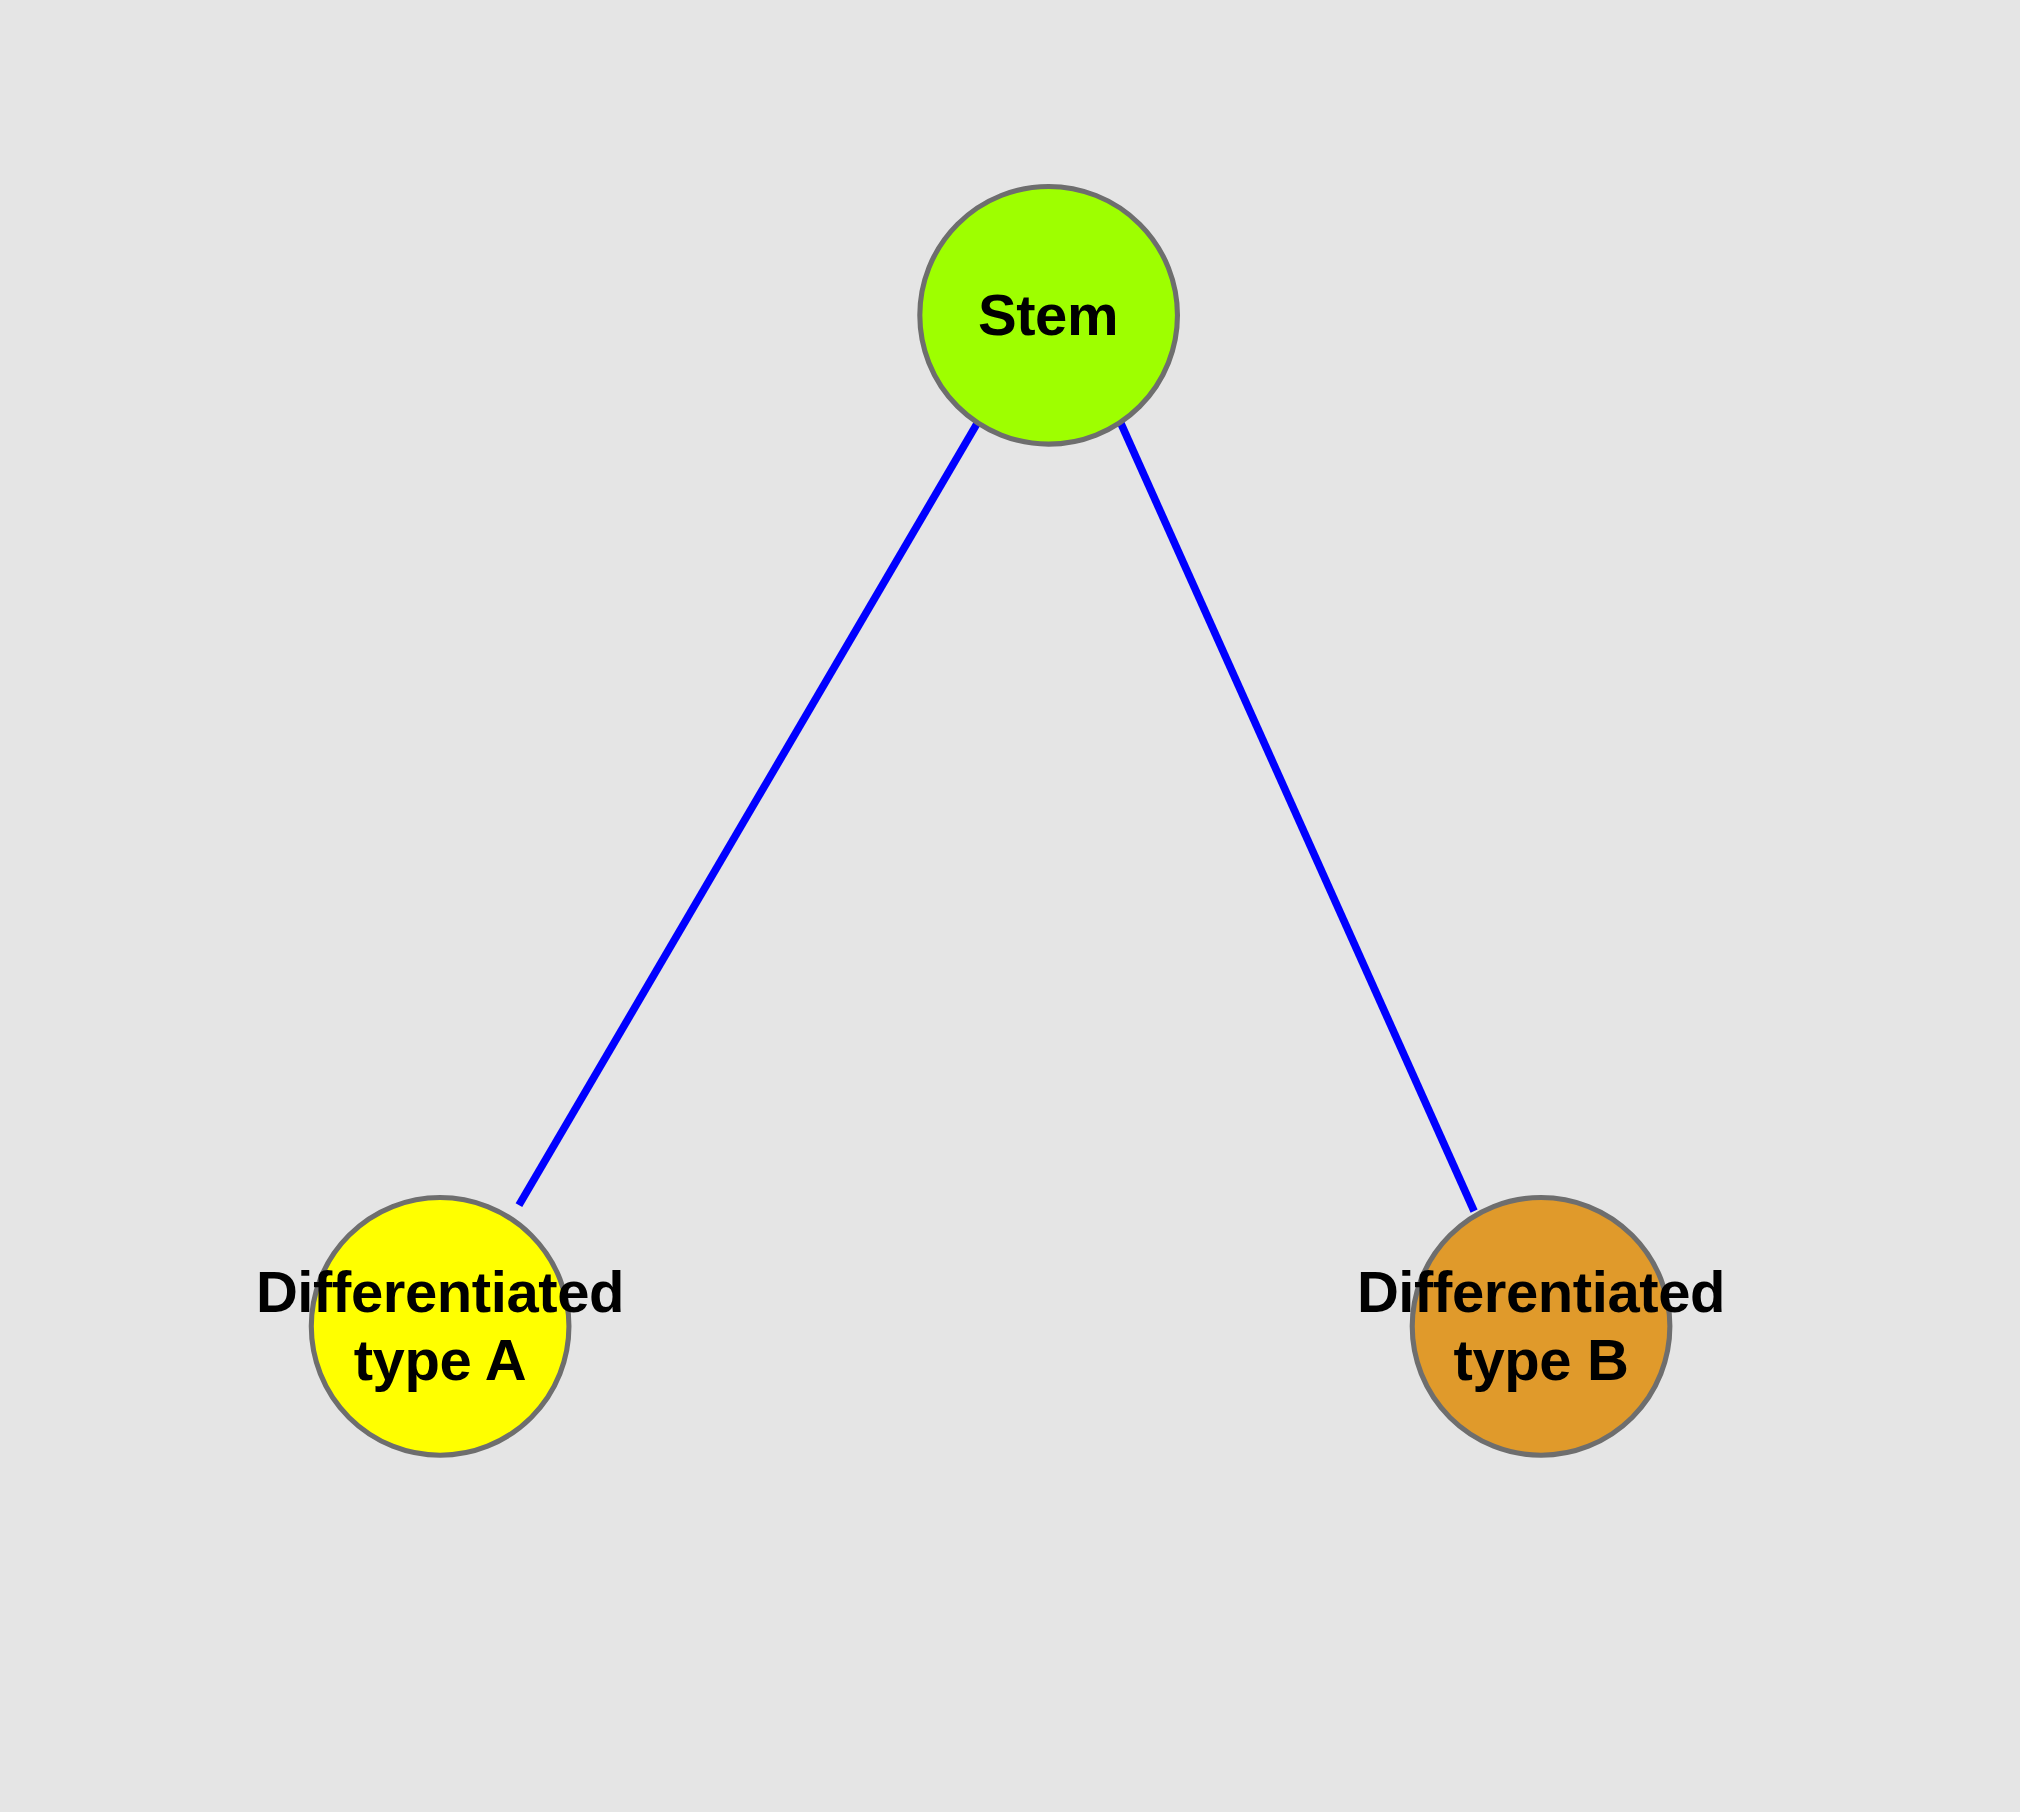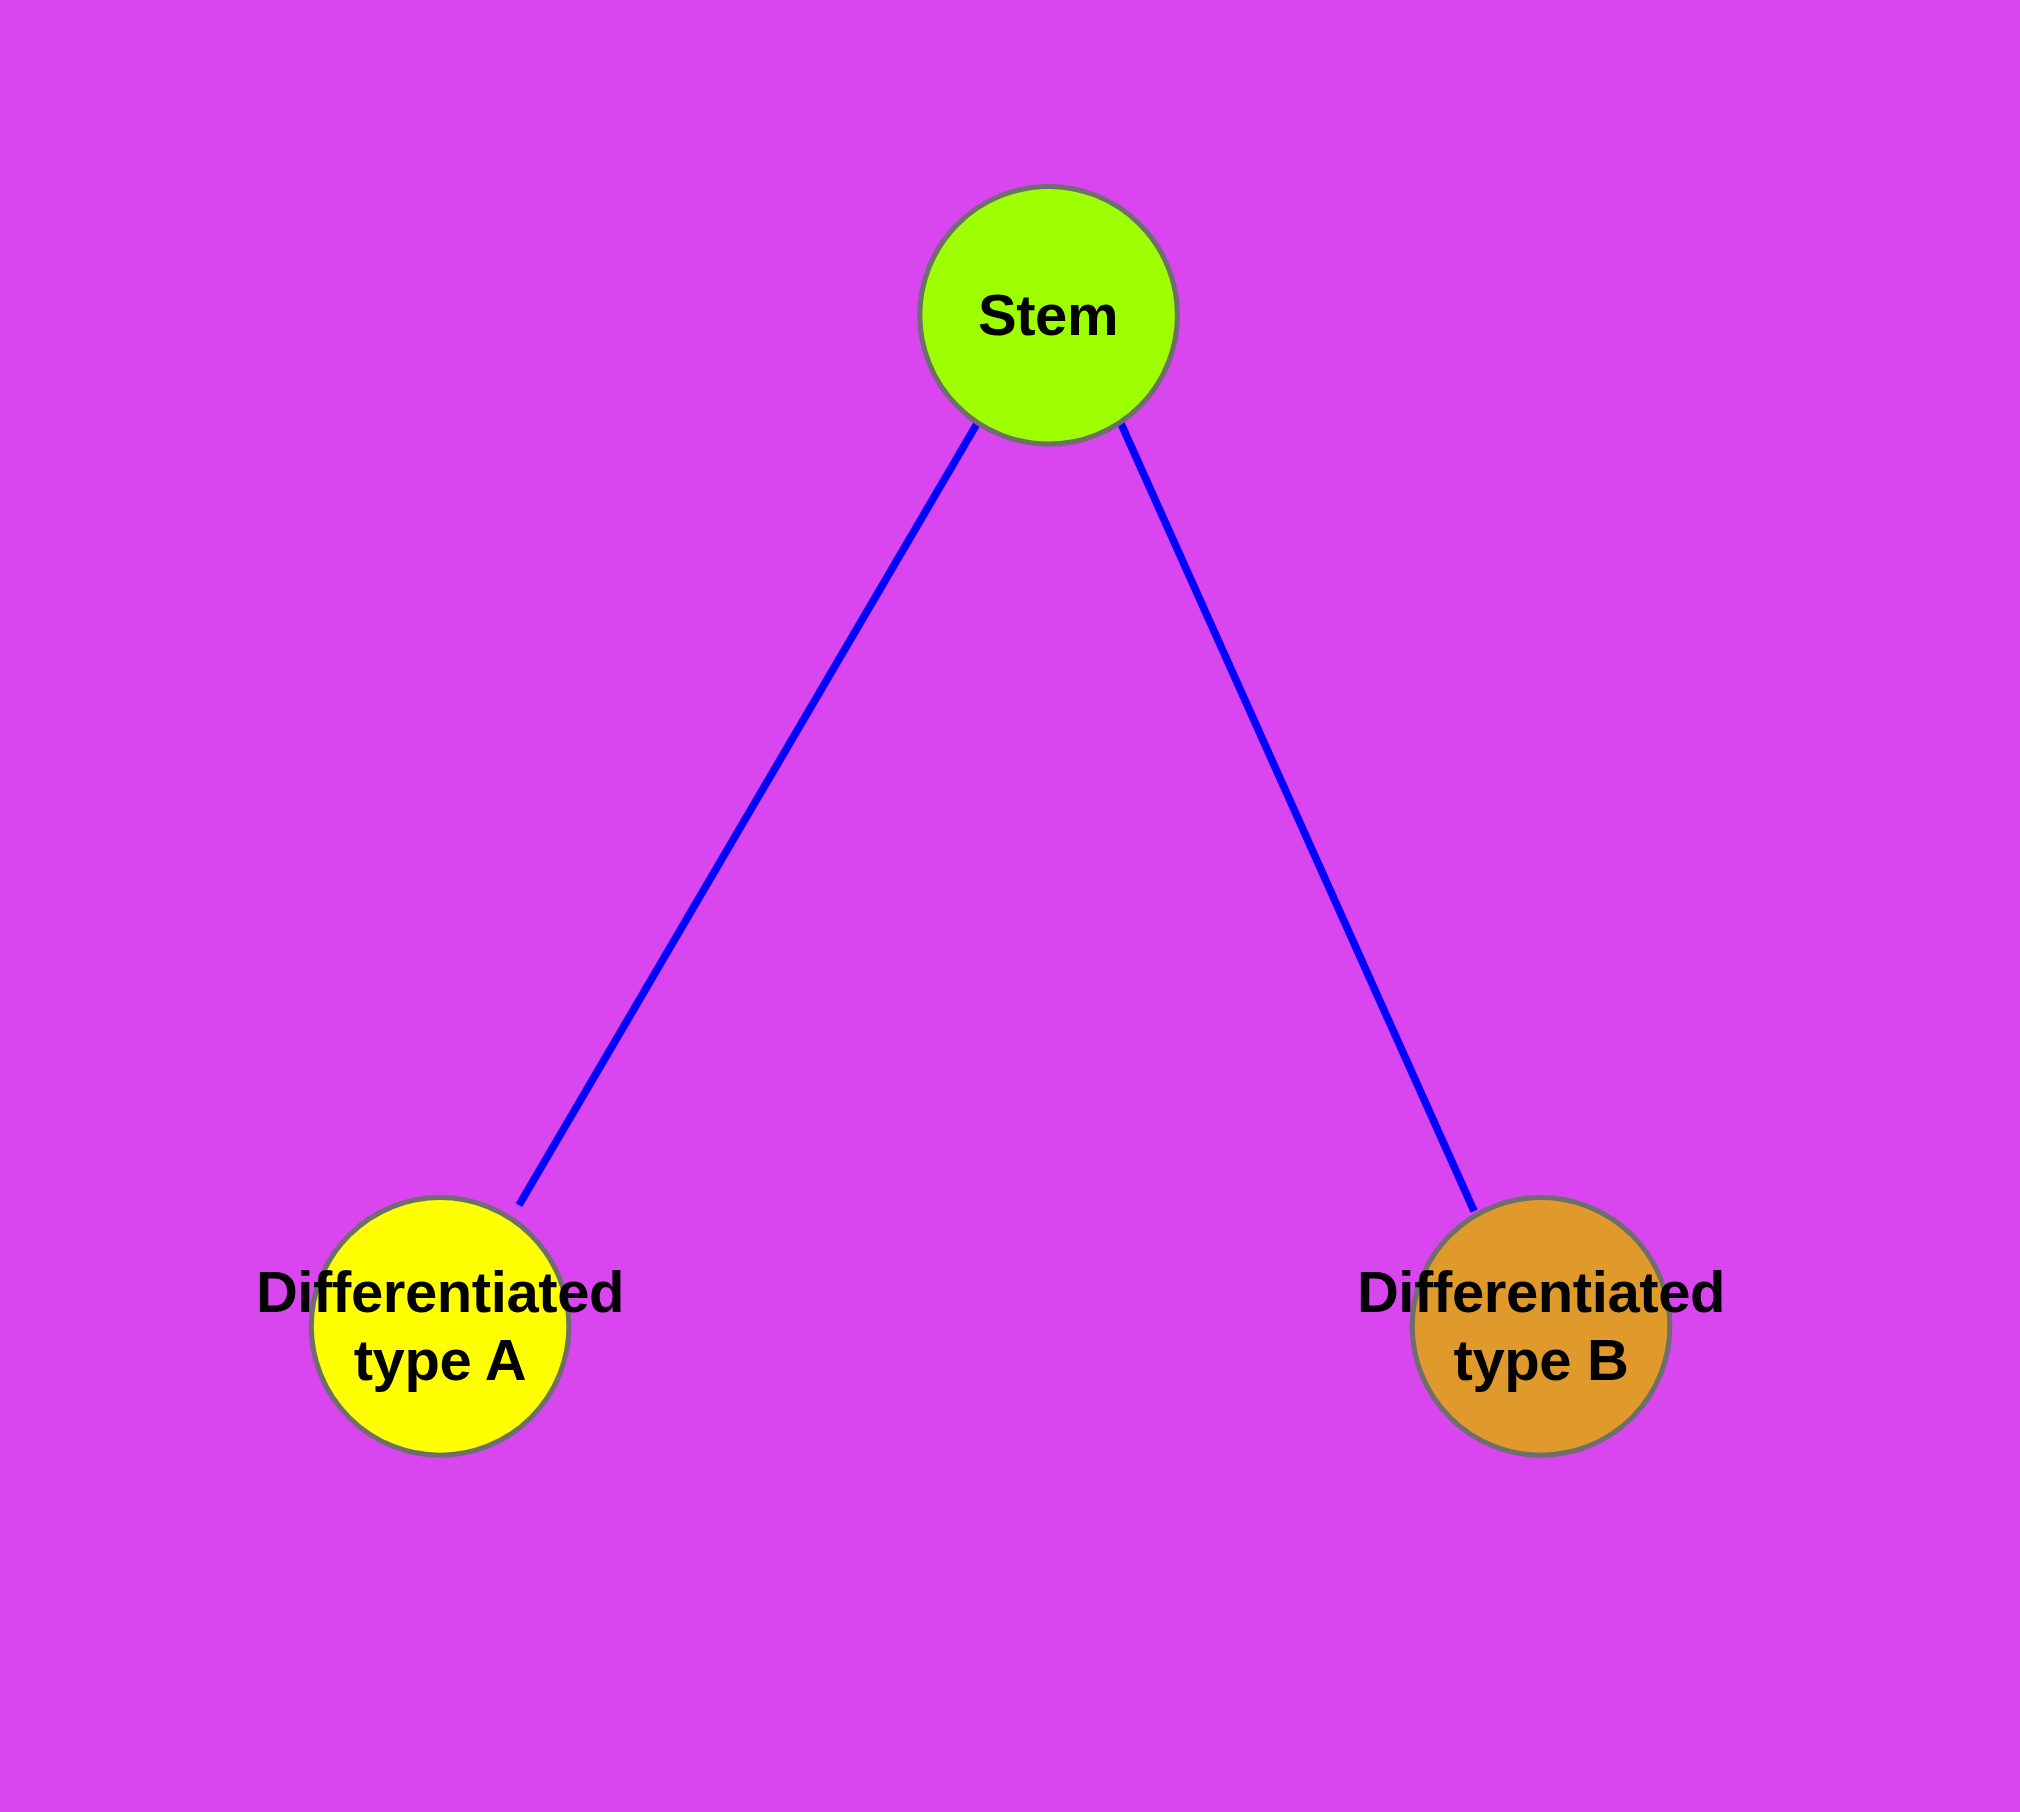--- a/index.html
+++ b/index.html
@@ -33,21 +33,21 @@
     text-align: center;
     white-space: pre;
     transform: translate(-50%, -50%);
     pointer-events: none;
     letter-spacing: -0.4px;
   }
 </style>
 </head>
 <body>
 
-<div id="canvas" style="width: 2021px; height: 1812px; background: #d946ef;">
+<div id="canvas" style="width: 2021px; height: 1812px; background: #e5e5e5;">
 
   <svg id="graph-svg" viewBox="0 0 2384 2138" xmlns="http://www.w3.org/2000/svg">
     <g id="edges-layer">
         <line x1="1153" y1="499" x2="612" y2="1422" stroke="#0000ff" stroke-width="9" stroke-linecap="butt"></line>
         <line x1="1322" y1="499" x2="1739" y2="1429" stroke="#0000ff" stroke-width="9" stroke-linecap="butt"></line>
       </g>
     <g id="nodes-layer">
         <circle cx="1237" cy="372" r="152" fill="#9eff00" stroke="#6e6e6e" stroke-width="6"></circle>
         <circle cx="519" cy="1565" r="152" fill="#ffff00" stroke="#6e6e6e" stroke-width="6"></circle>
         <circle cx="1818" cy="1565" r="152" fill="#e09a2b" stroke="#6e6e6e" stroke-width="6"></circle>

